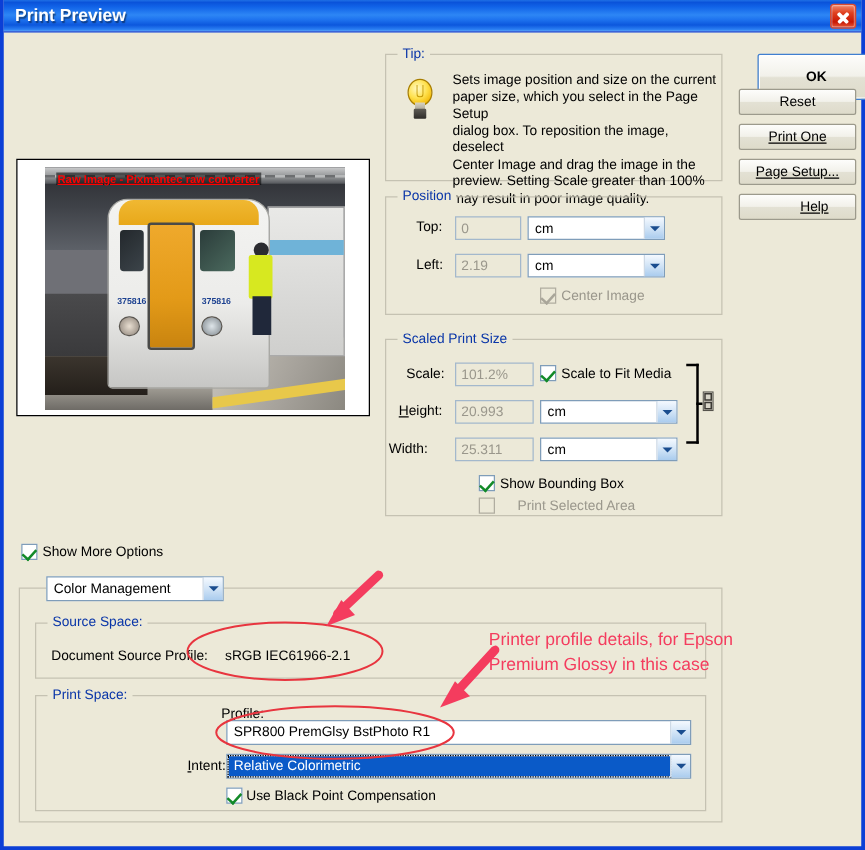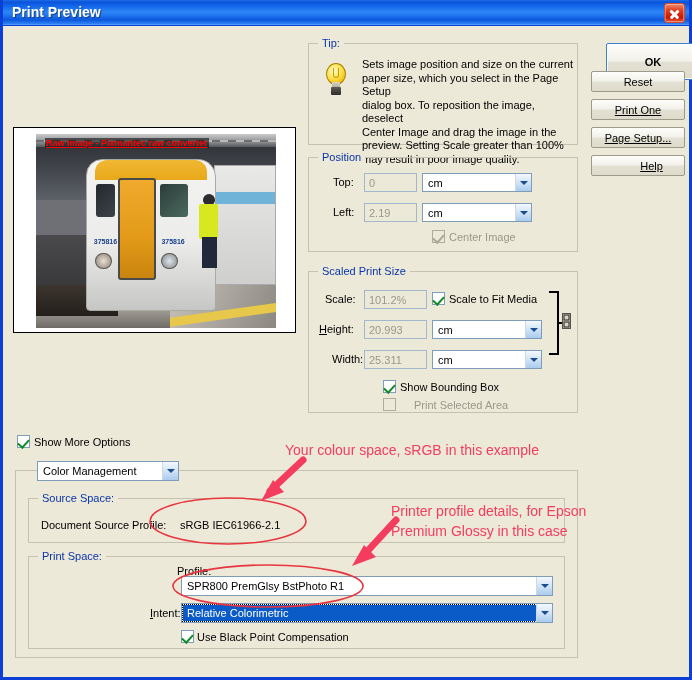--- a/index.html
+++ b/index.html
@@ -354,21 +354,21 @@
       <span class="u" style="text-decoration:underline;">H</span><span>eight:</span>
     </span>
     <div class="txtbox" style="left:55px; top:48px; width:63px; height:19px;">20.993</div>
     <div class="combo" style="left:123px; top:48px; width:110px; height:19px;">
       <span class="cv">cm</span>
       <span class="arrow">
           <i></i>
         </span>
     </div>
 
-    <span class="lbl" style="left:23px; top:81px;">Width:</span>
+    <span class="lbl" style="left:2px; top:81px;">Width:</span>
     <div class="txtbox" style="left:55px; top:78px; width:63px; height:19px;">25.311</div>
     <div class="combo" style="left:123px; top:78px; width:110px; height:19px;">
       <span class="cv">cm</span>
       <span class="arrow">
           <i></i>
         </span>
     </div>
 
     <div class="cbx checked" style="left:74px; top:108px;"></div>
     <span class="lbl" style="left:91px; top:109px;">Show Bounding Box</span>
@@ -426,21 +426,20 @@
       <span class="cv">Relative Colorimetric</span>
       <span class="arrow">
           <i></i>
         </span>
     </div>
 
     <div class="cbx checked" style="left:152px; top:73px;"></div>
     <span class="lbl" style="left:168px; top:74px;">Use Black Point Compensation</span>
   </div>
 
-  <div class="annot-text" style="left:282px; top:440px;">Your colour space, sRGB in this example</div>
   <div class="annot-text" style="left:388px; top:501px;">Printer profile details, for Epson</div>
   <div class="annot-text" style="left:388px; top:521px;">Premium Glossy in this case</div>
 
   <svg class="annot-svg" viewBox="0 0 692 680">
 
     <ellipse cx="225" cy="521" rx="78" ry="23" fill="none" stroke="#e8353f" stroke-width="1.6"></ellipse>
 
     <ellipse cx="265" cy="586" rx="95" ry="21" fill="none" stroke="#e8353f" stroke-width="1.6"></ellipse>
 
     <g>

